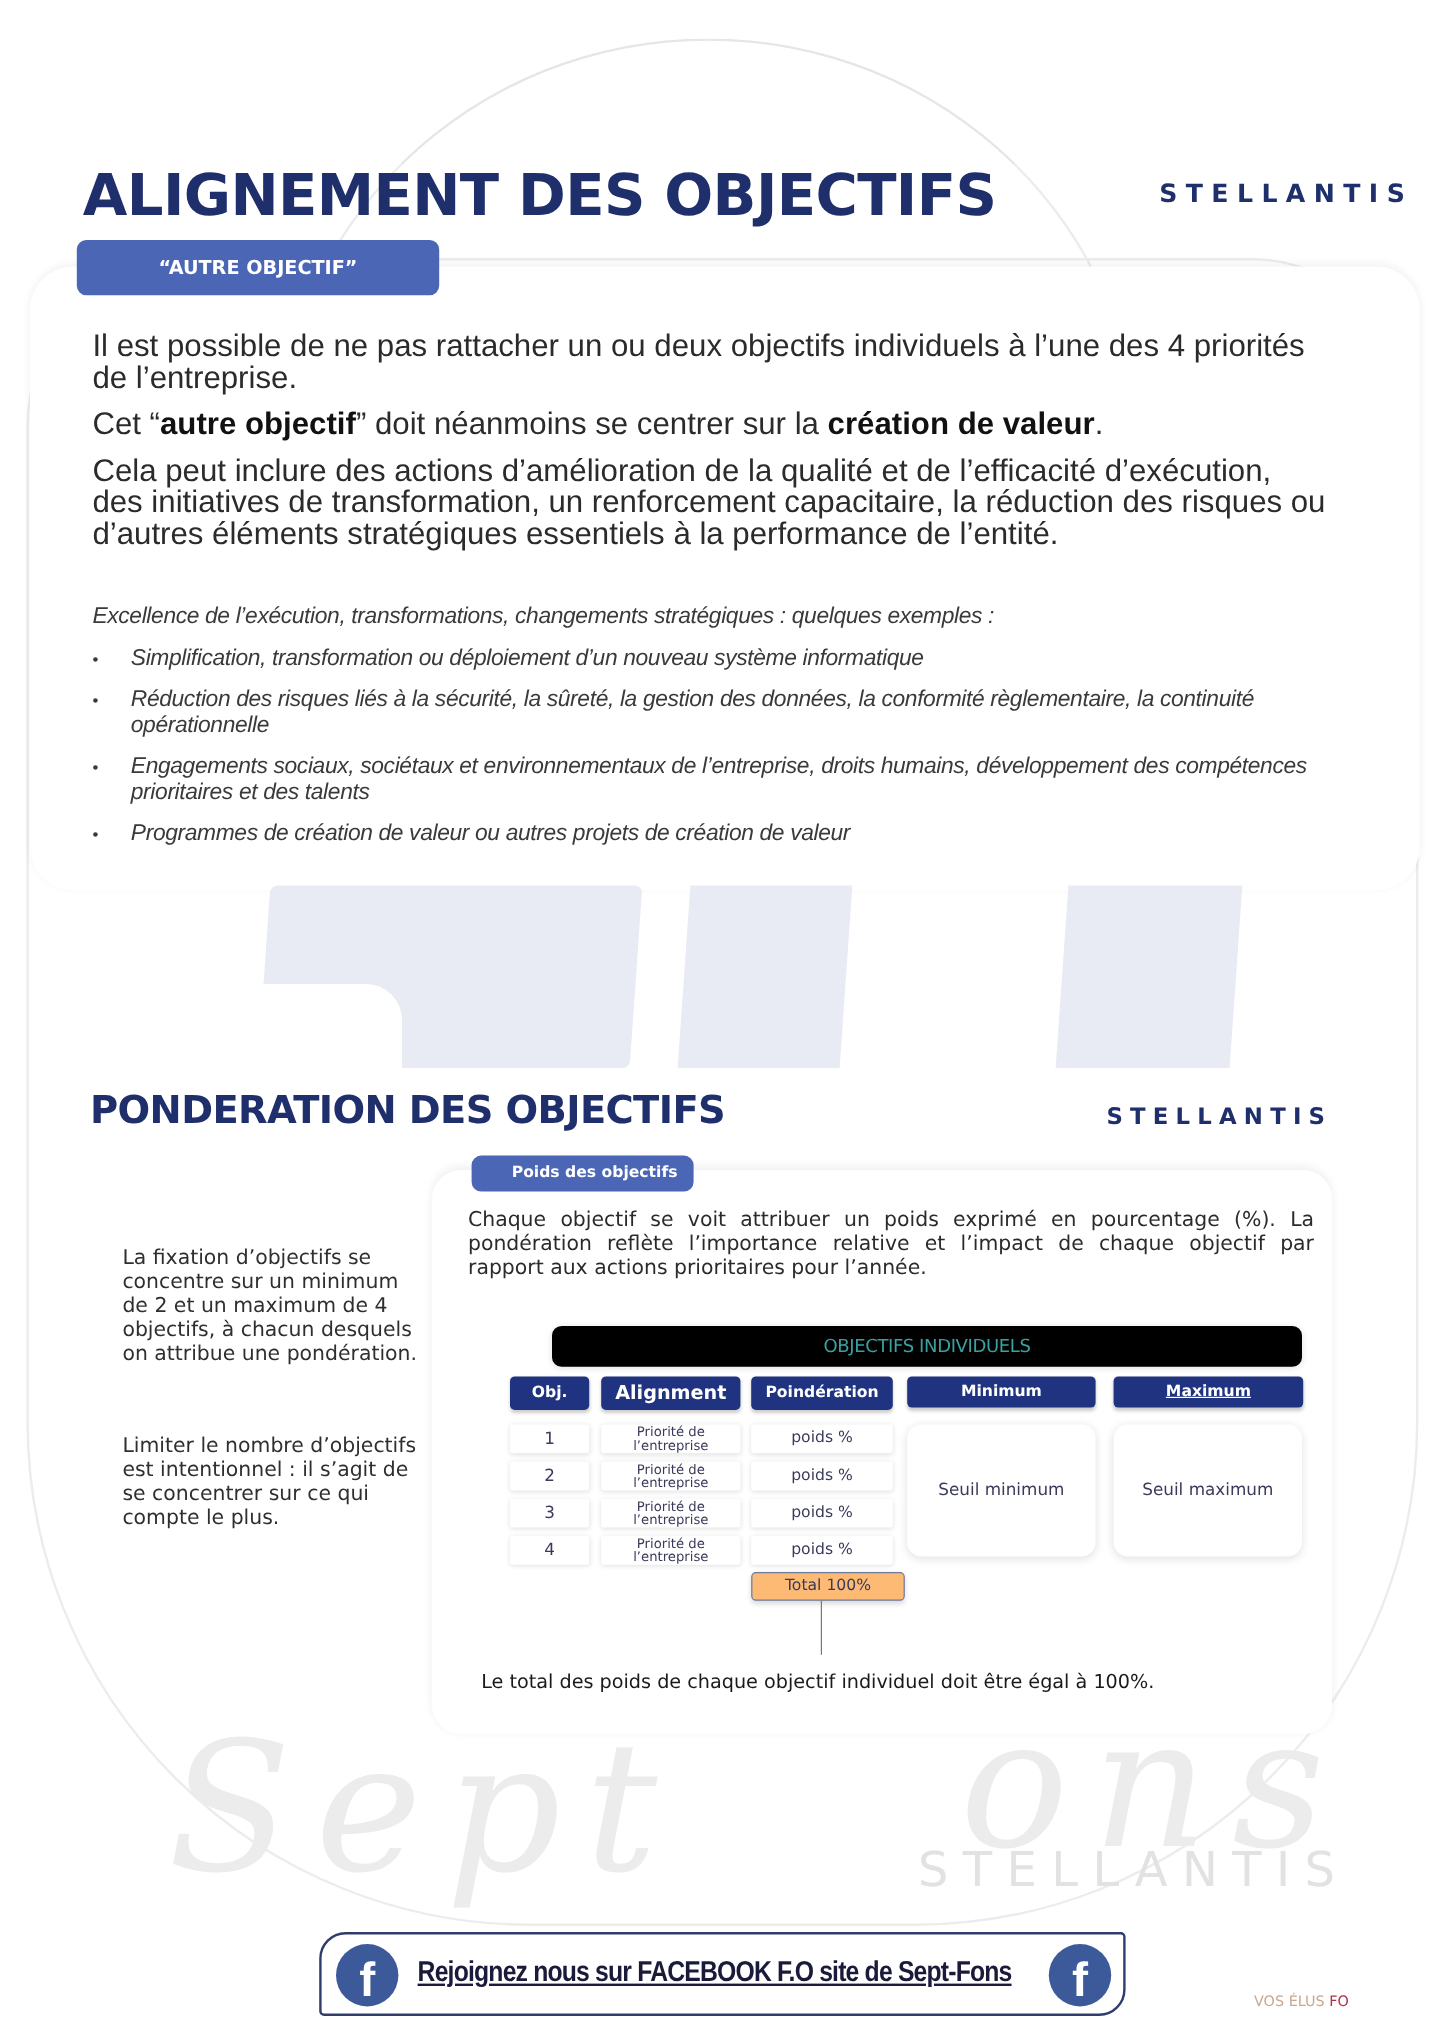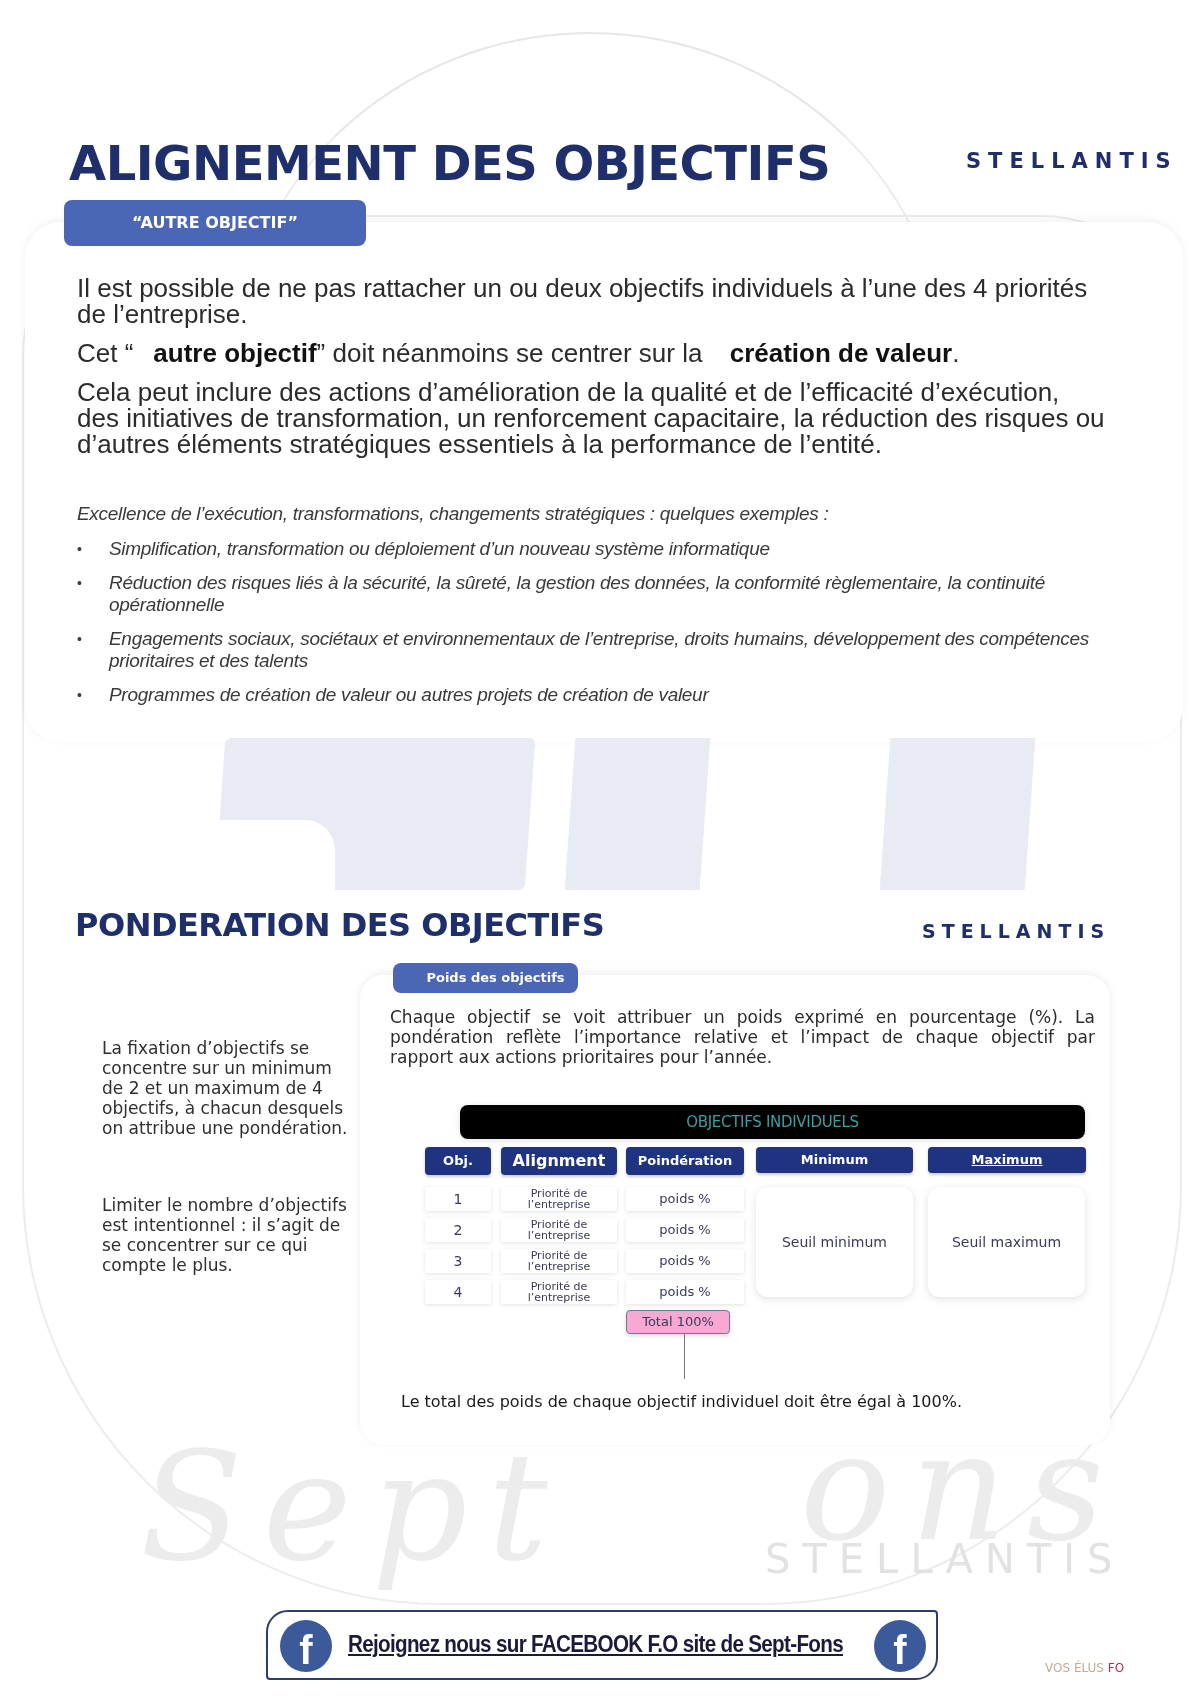--- a/index.html
+++ b/index.html
@@ -29,21 +29,21 @@
     .logo-top { left: 966px; top: 149px; }
     .logo-mid { left: 922px; top: 920px; font-size: 19px; letter-spacing: 6px; }
 
     
     .card1 { position: absolute; left: 25px; top: 222px; width: 1158px; height: 520px; background: #fff; border-radius: 36px; box-shadow: 0 -2px 8px rgba(0,0,0,0.06); }
     .pill { position: absolute; background: #4a66b5; color: #fff; font-family: "DejaVu Sans", sans-serif; font-weight: bold; text-align: center; border-radius: 8px; }
     .pill-top { left: 64px; top: 200px; width: 302px; height: 46px; line-height: 46px; font-size: 16px; }
     .pill-mid { left: 393px; top: 963px; width: 185px; height: 30px; line-height: 30px; font-size: 13px; padding-left: 20px; }
 
     .p { position: absolute; font-size: 26px; line-height: 26px; color: #2b2b2b; }
-    .p b { font-weight: bold; color: #111; margin-left: 20px; }
+    .p b { font-weight: bold; color: #111; }
     .p1 { left: 77px; top: 275px; width: 1020px; }
     .p2 { left: 77px; top: 340px; width: 1020px; }
     .p3 { left: 77px; top: 379px; width: 1030px; }
 
     .ex-intro { position: absolute; left: 77px; top: 503px; font-size: 19px; font-style: italic; color: #3a3a3a; letter-spacing: -0.3px; }
     .ex-list { position: absolute; left: 77px; top: 538px; width: 1020px; list-style: none; }
     .ex-list li { position: relative; padding-left: 32px; font-size: 19px; font-style: italic; line-height: 22px; color: #3a3a3a; margin-bottom: 12px; letter-spacing: -0.3px; }
     .ex-list li .bullet { position: absolute; left: 0; top: 0; font-style: normal; font-size: 14px; }
 
     
@@ -65,21 +65,21 @@
 
     .cell { position: absolute; height: 24px; background: #fff; text-align: center; font-family: "DejaVu Sans", sans-serif; color: #3a3a5a; box-shadow: 0 1px 4px rgba(0,0,0,0.12); border-radius: 2px; }
     .c-obj { left: 425px; width: 66px; font-size: 14px; line-height: 24px; }
     .c-align { left: 501px; width: 116px; font-size: 11px; line-height: 11px; padding-top: 1px; }
     .c-pond { left: 626px; width: 118px; font-size: 13px; line-height: 24px; }
 
     .big-cell { position: absolute; top: 1187px; width: 157px; height: 110px; background: #fff; border-radius: 12px; box-shadow: 0 2px 8px rgba(0,0,0,0.12); text-align: center; line-height: 110px; font-size: 14px; color: #3a3a5a; font-family: "DejaVu Sans", sans-serif; }
     .bc-min { left: 756px; }
     .bc-max { left: 928px; }
 
-    .total { position: absolute; left: 626px; top: 1310px; width: 104px; height: 24px; border: 1.5px solid #6b7a9c; border-radius: 4px; background: #f9a8d4; text-align: center; line-height: 21px; font-size: 13px; color: #3a3a5a; font-family: "DejaVu Sans", sans-serif; box-shadow: 0 2px 4px rgba(0,0,0,0.15); }
+    .total { position: absolute; left: 626px; top: 1310px; width: 128px; height: 24px; border: 1.5px solid #6b7a9c; border-radius: 4px; background: #fdba74; text-align: center; line-height: 21px; font-size: 13px; color: #3a3a5a; font-family: "DejaVu Sans", sans-serif; box-shadow: 0 2px 4px rgba(0,0,0,0.15); }
     .connector { position: absolute; left: 684px; top: 1334px; width: 1px; height: 45px; background: #777; }
     .total-note { position: absolute; left: 401px; top: 1392px; font-size: 16px; color: #1a1a1a; font-family: "DejaVu Sans", sans-serif; }
 
     
     .fb-box { position: absolute; left: 266px; top: 1610px; width: 672px; height: 70px; border: 2px solid #2e3d6b; border-radius: 22px 4px 22px 4px; background: #fff; }
     .fb-icon { position: absolute; width: 52px; height: 52px; border-radius: 50%; background: #3c5a9a; color: #fff; font-weight: bold; font-size: 40px; text-align: center; line-height: 60px; font-family: "Liberation Sans", sans-serif; overflow: hidden; }
     .fb-left { left: 280px; top: 1620px; }
     .fb-right { left: 874px; top: 1620px; }
     .fb-link { position: absolute; left: 348px; top: 1630px; font-family: "Liberation Sans", sans-serif; font-weight: bold; font-size: 24px; color: #1a1a3a; text-decoration: underline; letter-spacing: -0.8px; transform: scaleX(0.86); transform-origin: left; }
 

